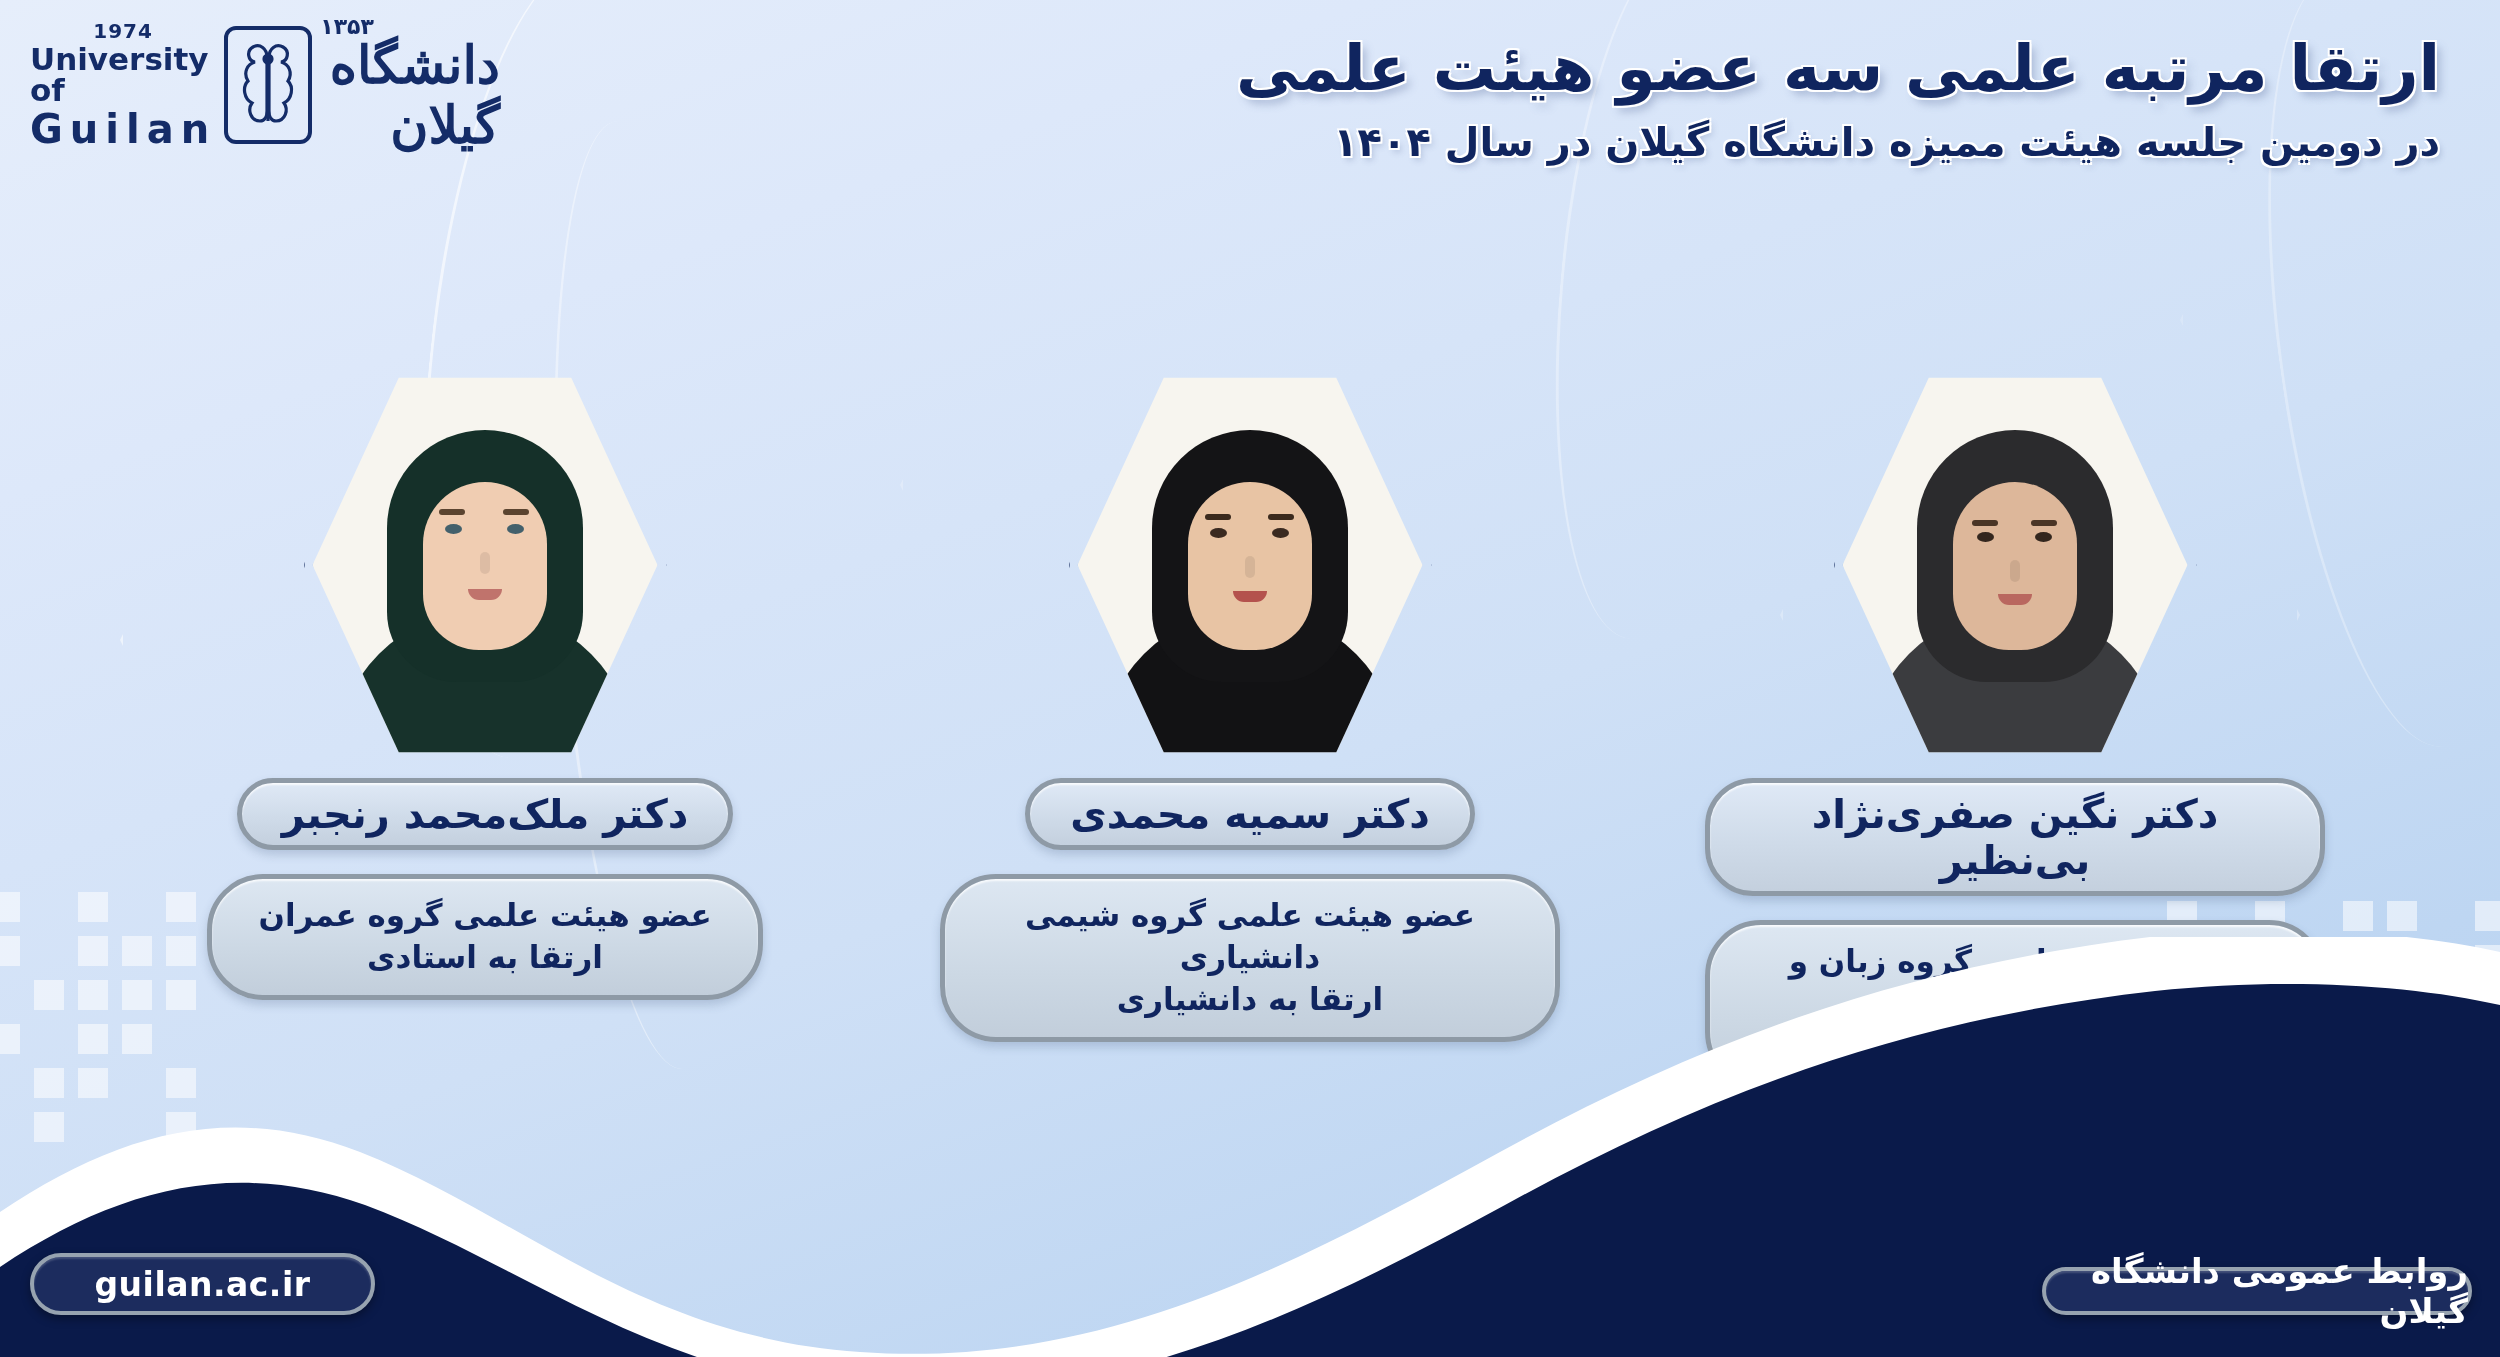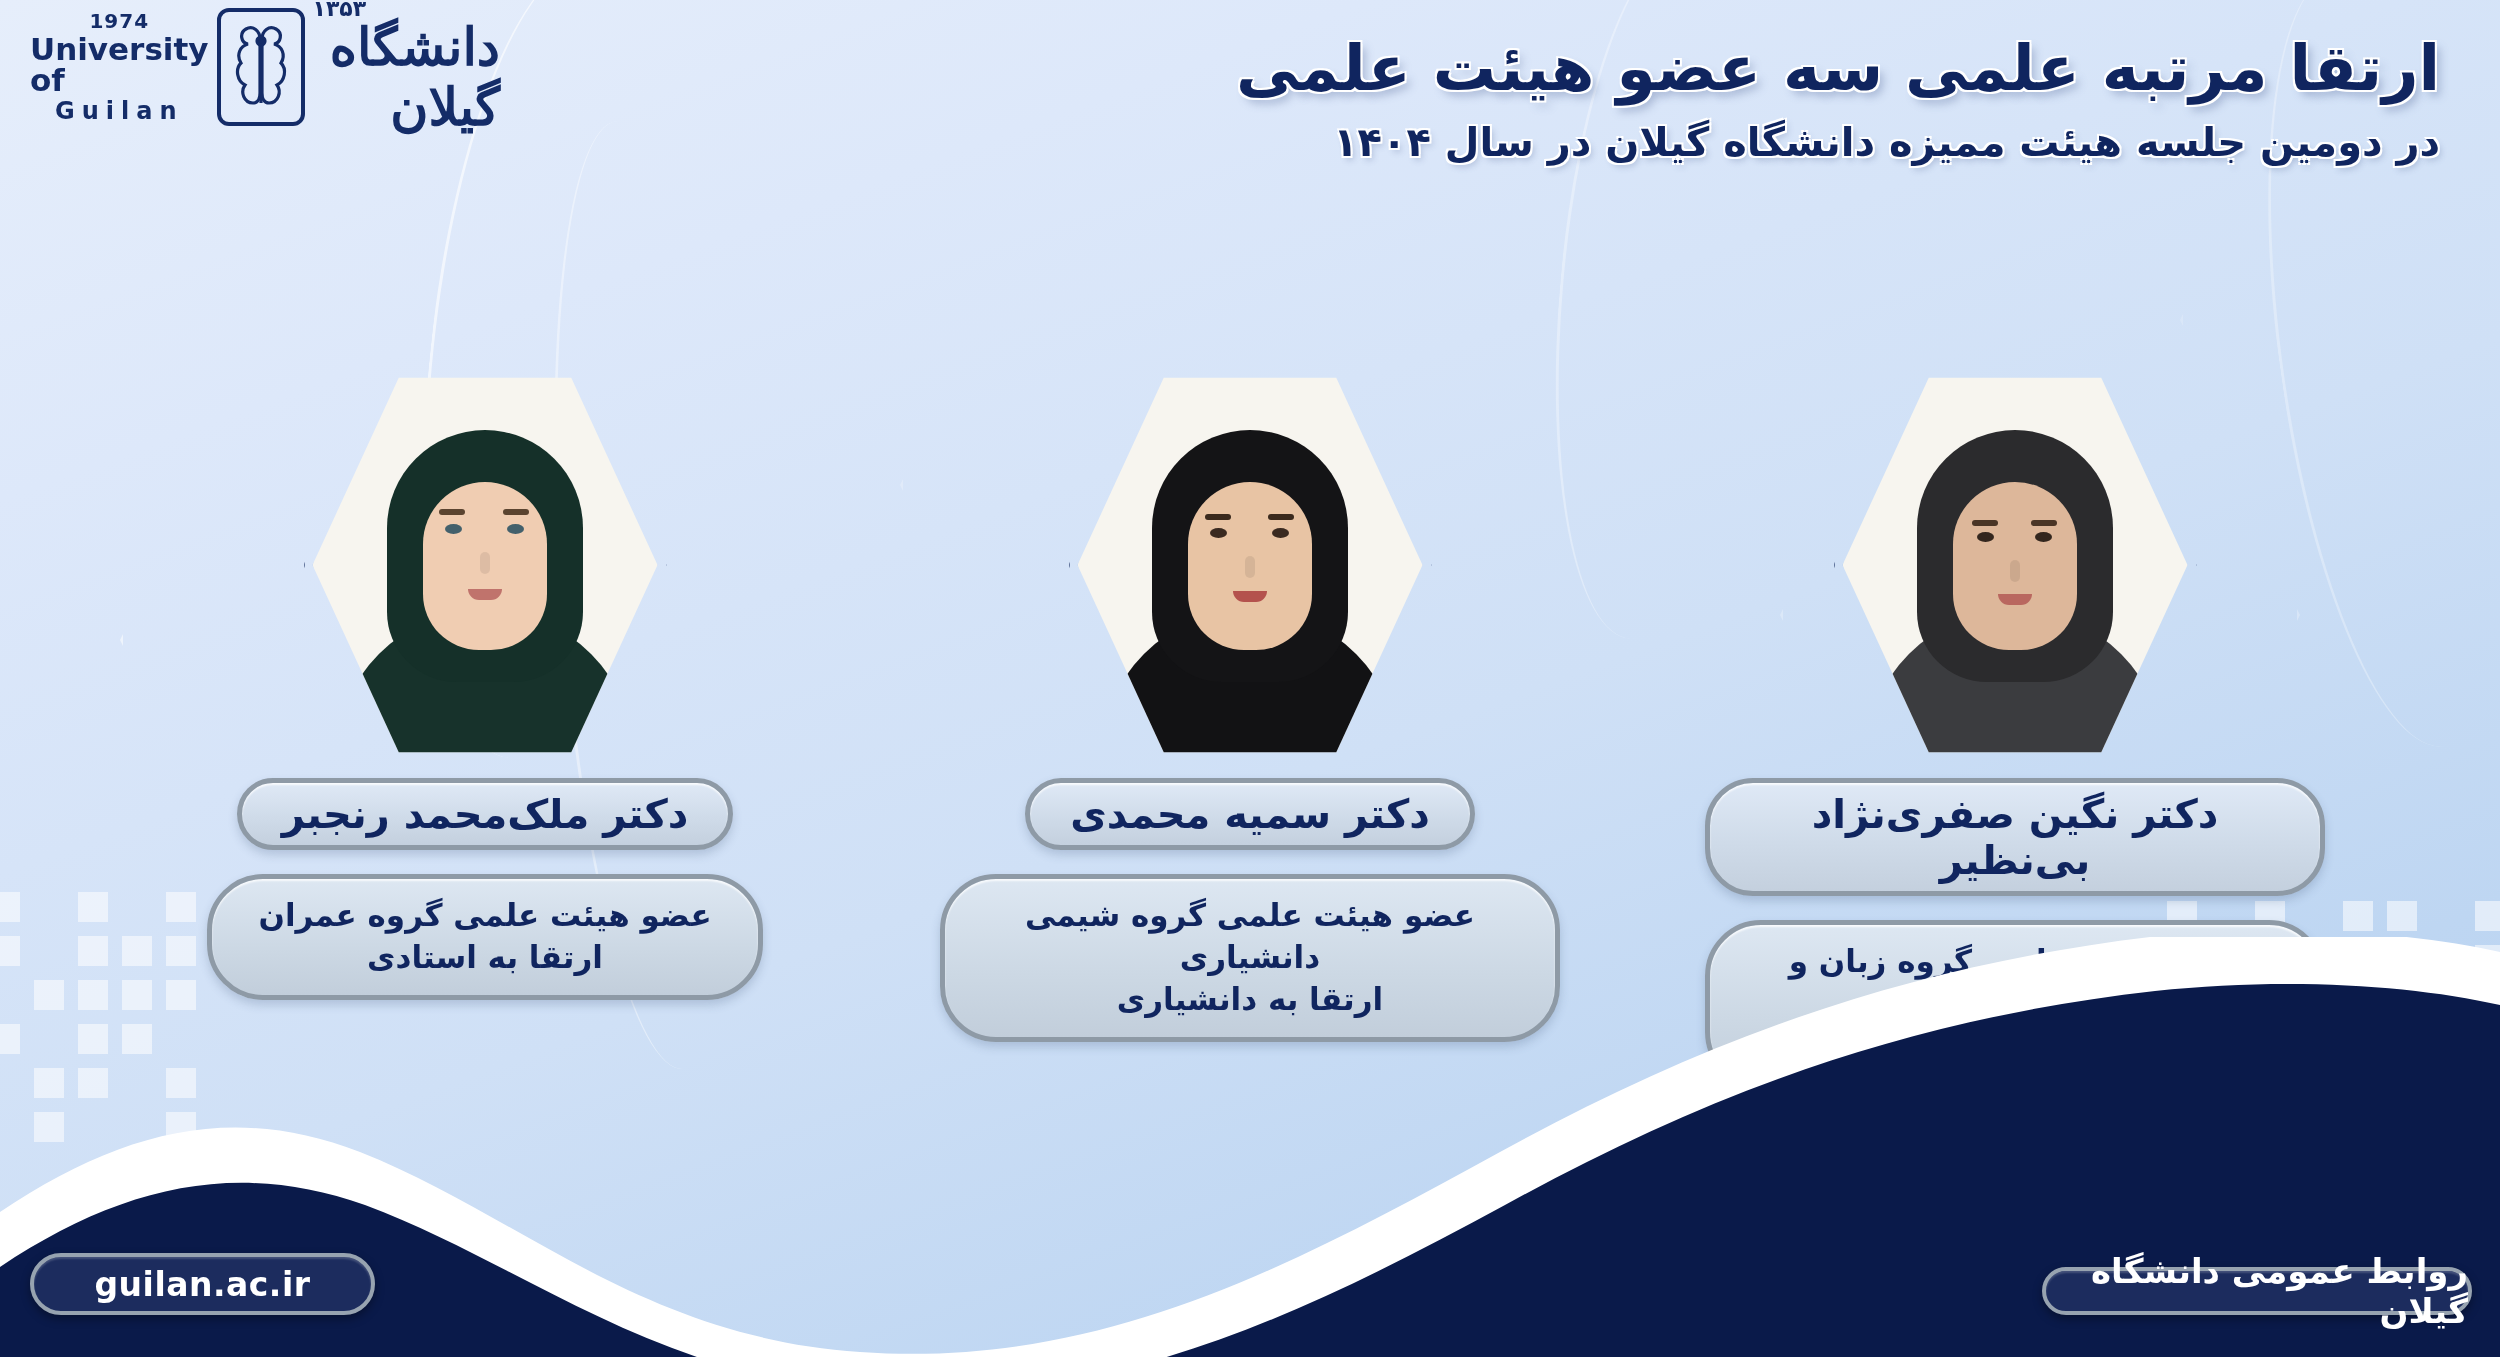--- a/index.html
+++ b/index.html
@@ -44,29 +44,29 @@
   
   .dotgrid { position:absolute; display:grid; gap:14px; }
   .dotgrid span { display:block; width:30px; height:30px; background:rgba(255,255,255,0.55); }
   .dotgrid span.off { background:transparent; }
 
   #grid-left  { left:-10px; bottom:215px; grid-template-columns:repeat(5,30px); grid-template-rows:repeat(6,30px); }
   #grid-right { right:-5px; bottom:250px; grid-template-columns:repeat(8,30px); grid-template-rows:repeat(5,30px); }
 
   
   #logo {
-    position:absolute; left:30px; top:4px;
+    position:absolute; left:30px; top:22px;
     width:470px; height:125px;
     display:flex; align-items:center; gap:8px;
     direction:ltr;
   }
   #logo-en { display:flex; flex-direction:column; align-items:center; line-height:1; color:#142c68; }
   #logo-year { font-size:20px; font-weight:bold; letter-spacing:1px; margin-bottom:3px; }
   #logo-univ { font-size:31px; font-weight:600; }
-  #logo-guilan { font-size:24px; font-weight:bold; letter-spacing:7px; margin-top:3px; }
+  #logo-guilan { font-size:40px; font-weight:bold; letter-spacing:7px; margin-top:3px; }
 
   #logo-mark {
     width:88px; height:118px; flex:0 0 auto;
     border:4px solid #142c68; border-radius:12px;
     display:flex; align-items:center; justify-content:center;
   }
 
   #logo-fa { display:flex; flex-direction:column; align-items:flex-end; direction:rtl; }
   #logo-fa-year { font-size:22px; color:#142c68; font-weight:bold; margin-bottom:-4px;}
   #logo-fa-name { font-size:52px; color:#142c68; font-weight:bold; font-family:Liberation Sans, sans-serif;}

